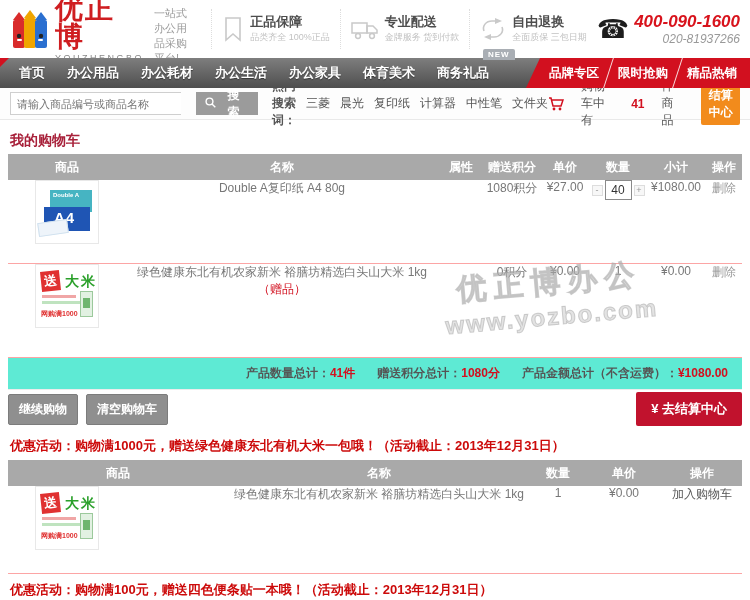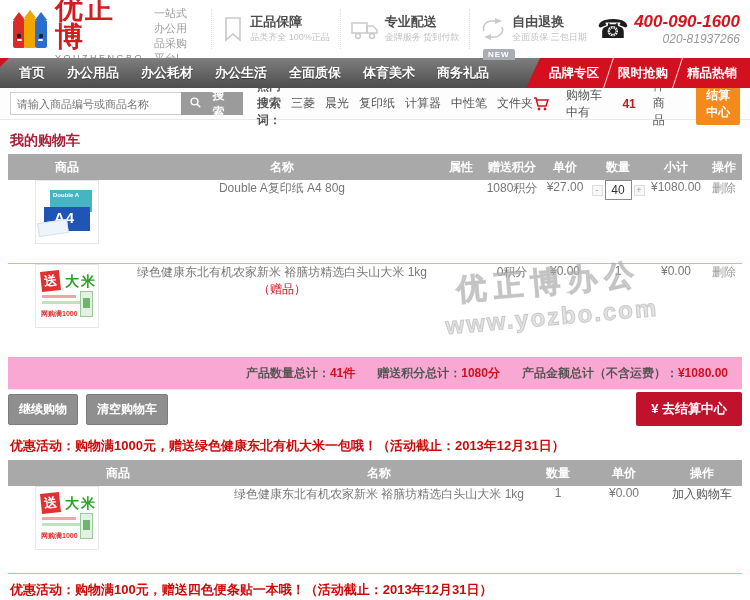--- a/index.html
+++ b/index.html
@@ -27,21 +27,21 @@
   .corner { position:absolute; left:0; top:0; width:0; height:0; border-top:9px solid #d2101f; border-right:9px solid transparent; }
   .nav-items { display:flex; padding-left:8px; }
   .nav-item { color:#fff; font-size:13px; font-weight:bold; padding:0 11px; line-height:30px; cursor:pointer; text-shadow:0 1px 1px rgba(0,0,0,.45); white-space:nowrap; }
   .nav-red { position:absolute; right:0; top:0; height:30px; display:flex; align-items:center; background:#d2101f; clip-path:polygon(14px 0,100% 0,100% 100%,0 100%); padding:0 4px 0 14px; }
   .nav-red-item { color:#fff; font-size:12.5px; font-weight:bold; padding:0 9px; line-height:30px; cursor:pointer; white-space:nowrap; }
   .nav-red-div { width:1px; height:30px; background:rgba(255,255,255,.85); transform:skewX(-18deg); }
   .new-badge { position:absolute; left:483px; top:-9px; background:#a9aeb4; color:#fff; font-size:8px; font-weight:bold; padding:1px 5px; border-radius:2px 2px 0 0; letter-spacing:1px; }
 
   
   .search-row { height:32px; display:flex; align-items:center; padding:0 10px; background:#fdfdfd; border-bottom:1px solid #e9e9e9; }
-  .search-box { display:flex; align-items:center; }
+  .search-box { display:flex; align-items:center;gap:15px; }
   .search-input { width:186px; height:23px; border:1px solid #cfcfcf; border-right:none; padding:0 6px; font-size:11px; color:#777; outline:none; }
   .search-btn { height:23px; background:#9b9b9b; color:#fff; border:none; font-size:12px; font-weight:bold; padding:0 9px; display:flex; align-items:center; gap:4px; cursor:pointer; letter-spacing:2px; }
   .hot { display:flex; align-items:center; margin-left:14px; gap:10px; font-size:12px; color:#555; }
   .hot-label { font-weight:bold; }
   .hot-word { cursor:pointer; white-space:nowrap; }
   .cart-info { margin-left:auto; display:flex; align-items:center; gap:17px; font-size:12px; color:#555; }
   .cart-count { color:#d2101f; font-weight:bold; }
   .checkout-mini { background:#f28b1c; color:#fff; font-size:12px; font-weight:bold; border:none; padding:4px 6px; margin-left:3px; cursor:pointer; border-radius:2px; }
 
   
@@ -84,21 +84,21 @@
   .rice-bag { position:absolute; right:5px; top:26px; width:13px; height:26px; background:#e2f1e2; border:1px solid #9cc99c; }
   .rice-bag i { position:absolute; left:2px; top:6px; width:7px; height:10px; background:#6fb56f; display:block; }
 
   .gift-tag { color:#d2101f; }
   .qty-stepper { display:flex; align-items:center; justify-content:center; gap:2px; }
   .step-btn { width:11px; height:11px; border:1px solid #ddd; background:#f7f7f7; color:#999; font-size:9px; line-height:9px; text-align:center; cursor:pointer; }
   .qty-input { width:27px; height:20px; border:1px solid #8a8a8a; text-align:center; font-size:12px; color:#333; }
   .link { color:#999; cursor:pointer; }
   .link-dark { color:#555; cursor:pointer; }
 
-  .totals { display:flex; justify-content:flex-end; align-items:center; height:32px; gap:22px; padding-right:14px; font-size:12px; font-weight:bold; color:#555; border-bottom:1px solid #ececec; margin:0 8px; background:#f9a8d4; }
+  .totals { display:flex; justify-content:flex-end; align-items:center; height:32px; gap:22px; padding-right:14px; font-size:12px; font-weight:bold; color:#555; border-bottom:1px solid #ececec; margin:0 8px; background:#5eead4; }
   .tval { color:#d2101f; }
 
   .actions { display:flex; align-items:center; height:38px; padding:0 8px; gap:8px; }
   .btn-gray { background:#8f8f8f; color:#fff; font-size:12px; font-weight:bold; border:1px solid #7c7c7c; padding:6px 10px; cursor:pointer; border-radius:2px; }
   .btn-checkout { margin-left:auto; background:#c1122d; color:#fff; font-size:13px; font-weight:bold; border:none; padding:8px 15px; cursor:pointer; border-radius:2px; }
 
   .promo { color:#cc0a0a; font-size:13px; font-weight:bold; padding:9px 10px 0; height:32px; }
   .promo2 { height:26px; padding-top:7px; }
 
   .watermark { position:absolute; left:335px; top:262px; width:430px; text-align:center; transform:rotate(-5deg); pointer-events:none; color:rgba(185,185,185,.40); -webkit-text-stroke:1px rgba(170,170,170,.55); }
@@ -185,21 +185,21 @@
 </div>
 
 <div class="nav">
   <span class="corner"></span>
   <span class="new-badge">NEW</span>
   <div class="nav-items">
     <span class="nav-item">首页</span>
     <span class="nav-item">办公用品</span>
     <span class="nav-item">办公耗材</span>
     <span class="nav-item">办公生活</span>
-    <span class="nav-item">全面质保</span>
+    <span class="nav-item">办公家具</span>
     <span class="nav-item">体育美术</span>
     <span class="nav-item">商务礼品</span>
   </div>
   <div class="nav-red">
     <span class="nav-red-item">品牌专区</span>
     <span class="nav-red-div"></span>
     <span class="nav-red-item">限时抢购</span>
     <span class="nav-red-div"></span>
     <span class="nav-red-item">精品热销</span>
   </div>

